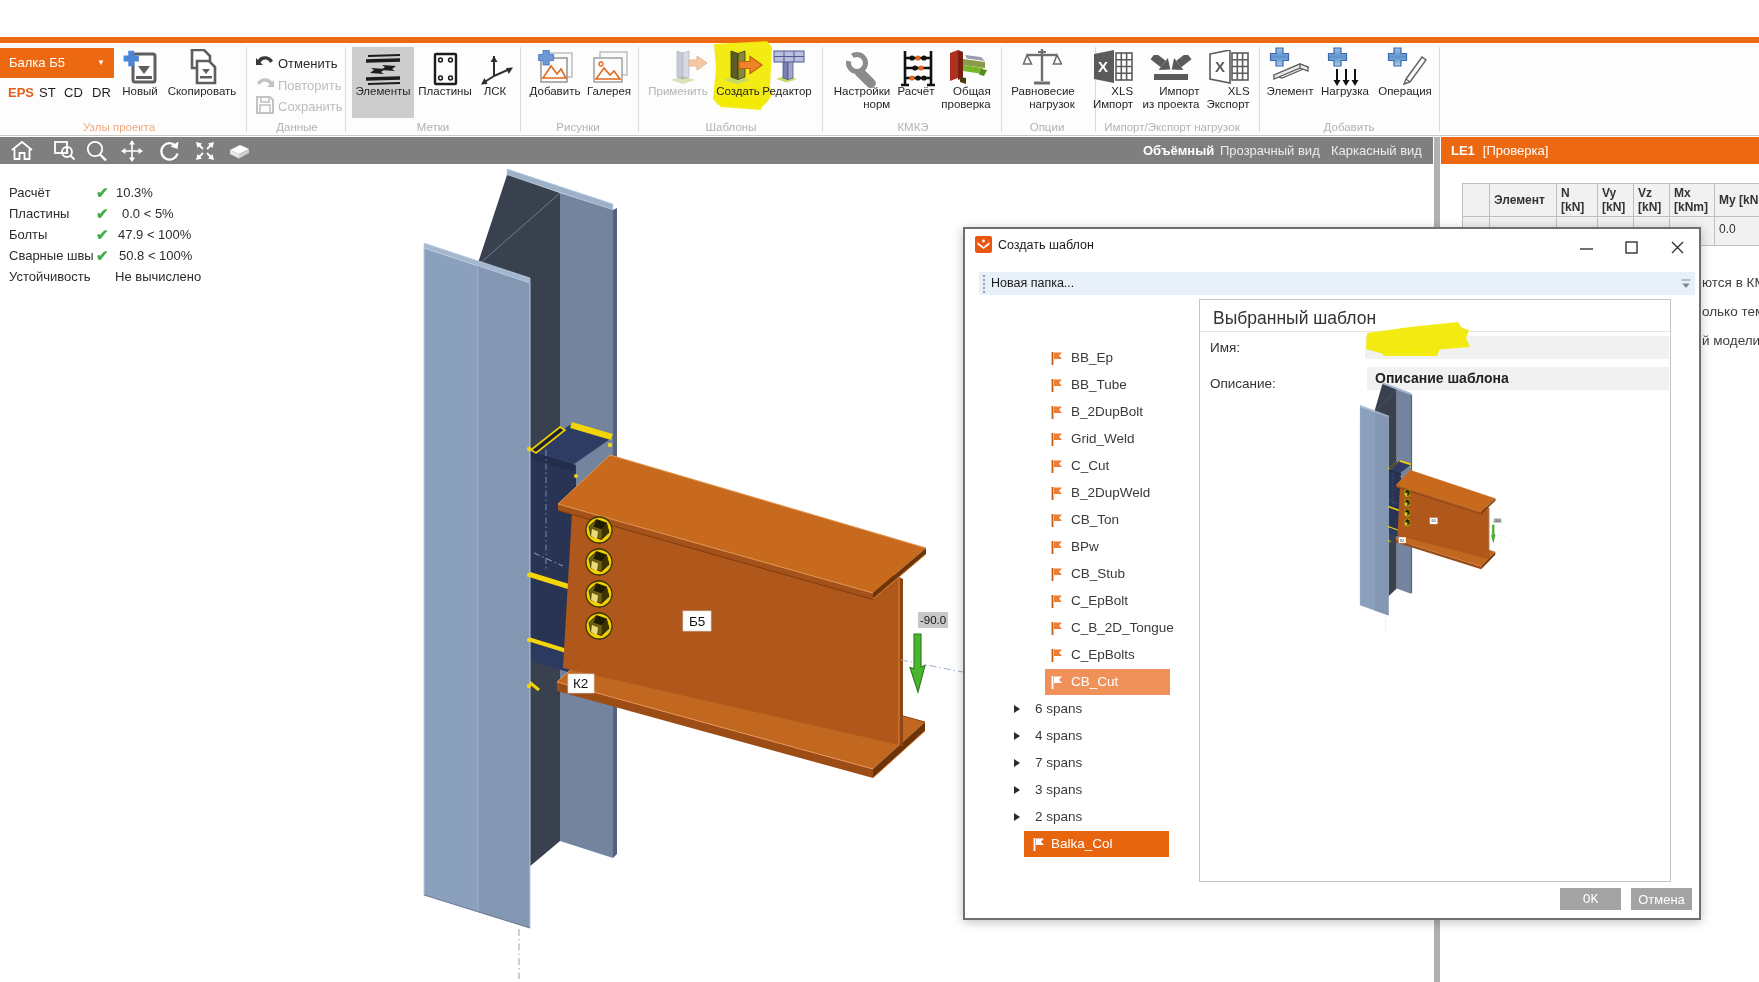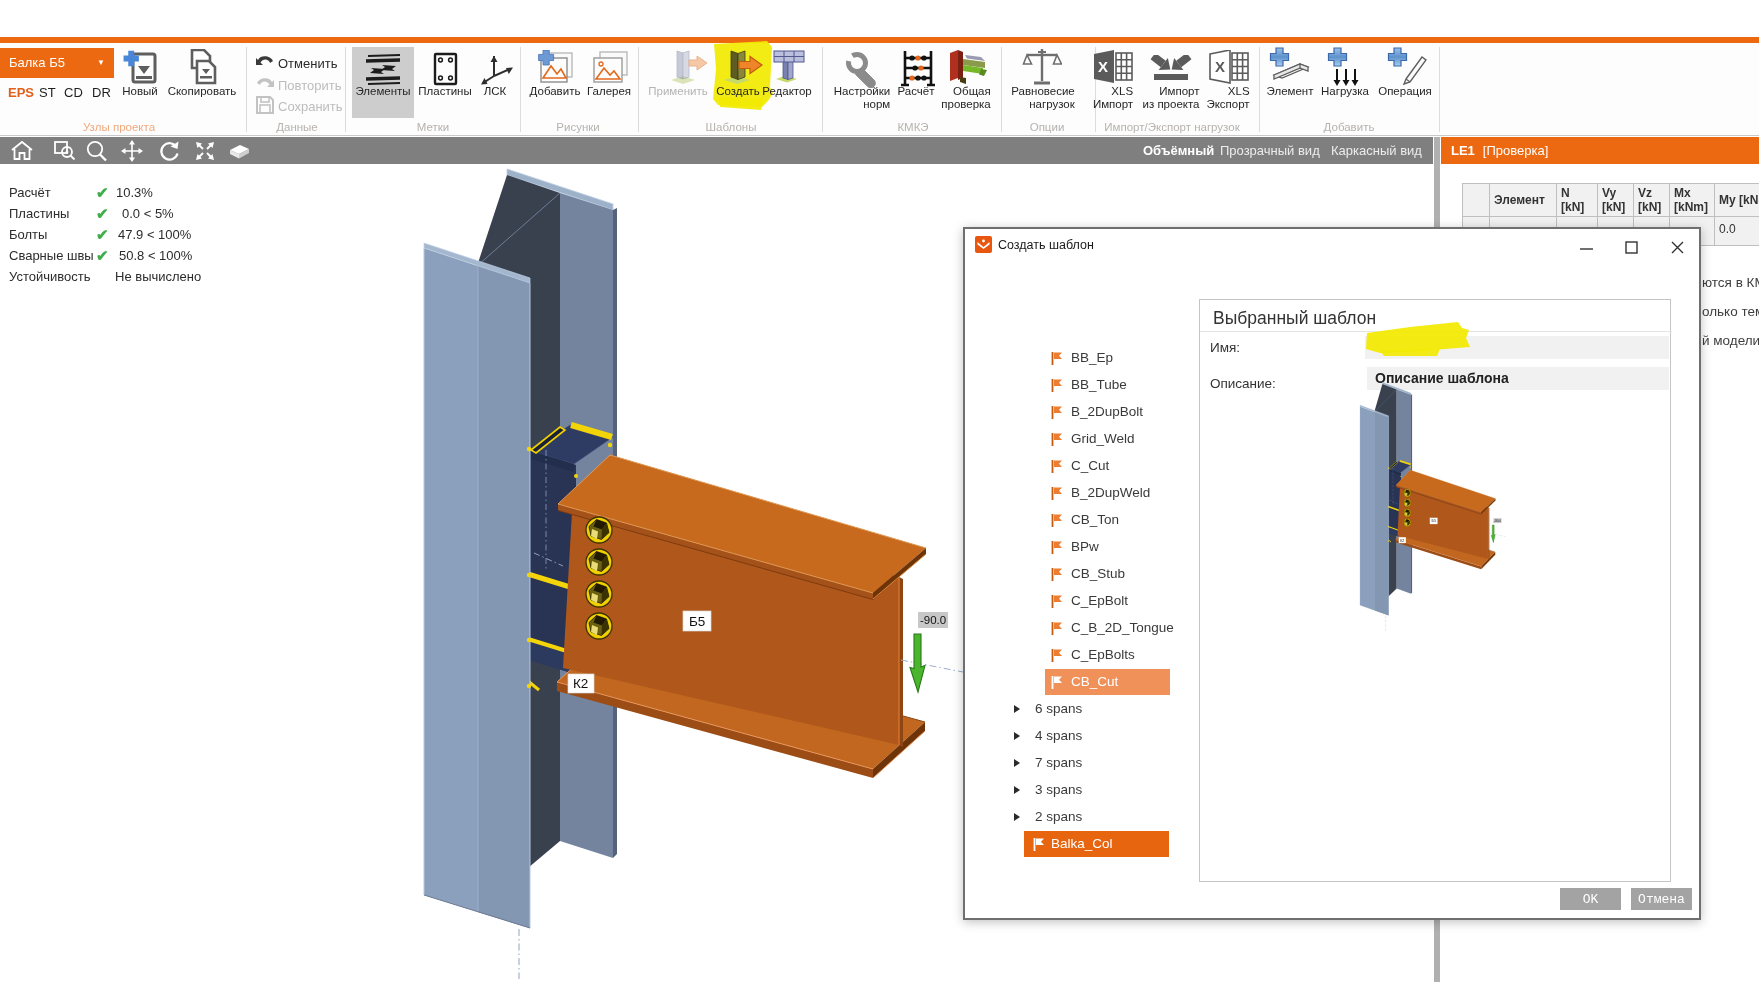--- a/index.html
+++ b/index.html
@@ -467,32 +467,47 @@
       <rect width="17" height="17" rx="2" fill="#e8560f"></rect>
       <path d="M2.5,6 L8.5,11 L14.5,6 L14.5,8.5 L8.5,13 L2.5,8.5 Z" fill="#fff"></path>
       <circle cx="8.5" cy="5" r="1.4" fill="#fff"></circle>
     </svg>
     <div class="abs" style="left:33px;top:9px;font-size:12.5px;color:#1a1a1a">Создать шаблон</div>
     <svg class="abs" style="left:615px;top:12px" width="110" height="14" viewBox="0 0 110 14">
       <path d="M0,8 h13" stroke="#333" stroke-width="1.4"></path>
       <rect x="46" y="1" width="11" height="11" fill="none" stroke="#333" stroke-width="1.4"></rect>
       <path d="M92,1 l11,11 M103,1 l-11,11" stroke="#333" stroke-width="1.4"></path>
     </svg>
+    <div class="abs" style="left:14px;top:43px;width:716px;height:23px;background:#e8f1fa">
+      <svg class="abs" style="left:3px;top:2px" width="4" height="20">
+          <g fill="#9aa7b4">
+            <circle cx="2" cy="2" r="1.2"></circle>
+            <circle cx="2" cy="6" r="1.2"></circle>
+            <circle cx="2" cy="10" r="1.2"></circle>
+            <circle cx="2" cy="14" r="1.2"></circle>
+            <circle cx="2" cy="18" r="1.2"></circle>
+          </g>
+        </svg>
+      <div class="abs" style="left:12px;top:4px;font-size:12.5px;color:#1a1a1a">Новая папка...</div>
+      <svg class="abs" style="right:4px;top:6px" width="10" height="11">
+          <path d="M1,2 h8 M2.5,6 l2.5,3 2.5,-3 z" stroke="#7a8a99" stroke-width="1.2" fill="#7a8a99" stroke-linecap="round"></path>
+        </svg>
+    </div>
 
 
     <div class="dlgpanel" style="left:234px;top:70px;width:472px;height:583px">
       <div class="phead">Выбранный шаблон</div>
       <div class="abs" style="left:0;top:31px;width:472px;height:1px;background:#e4e4e4"></div>
       <div class="abs" style="left:10px;top:40px;font-size:13.5px;color:#333">Имя:</div>
       <div class="abs" style="left:165px;top:36px;width:304px;height:23px;background:#f1f1f1"></div>
       <div class="abs" style="left:10px;top:76px;font-size:13.5px;color:#333">Описание:</div>
       <div class="abs" style="left:167px;top:67px;width:302px;height:23px;background:#f1f1f1;font-size:14px;font-weight:bold;color:#222;line-height:23px;padding-left:8px">Описание шаблона</div>
     </div>
     <button class="abs" style="left:595px;top:659px;width:61px;height:22px;background:#a3a3a3;color:#fff;border:none;font-size:13px;font-family:Liberation Mono, monospace">OK</button>
-    <button class="abs" style="left:666px;top:659px;width:61px;height:22px;background:#a3a3a3;color:#fff;border:none;font-size:13px;font-family:Liberation Mono, monospace">Отмена</button>
+    <button class="abs" style="left:666px;top:659px;width:61px;height:22px;background:#a3a3a3;color:#fff;border:none;font-size:13px;font-family:Liberation Sans, sans-serif">Отмена</button>
     <div id="dlglist">
     <svg class="abs" style="left:85px;top:122px" width="14" height="15" viewBox="0 0 14 15">
           <path d="M2.5,14 V1" stroke="#c55a11" stroke-width="1.8" fill="none"></path>
           <path d="M4,1.5 h8 l-3,3.25 3,3.25 h-8 z" fill="#ed7d31"></path>
         </svg>
     <div class="litem" style="left:106px;top:121px">BB_Ep</div>
     <svg class="abs" style="left:85px;top:149px" width="14" height="15" viewBox="0 0 14 15">
           <path d="M2.5,14 V1" stroke="#c55a11" stroke-width="1.8" fill="none"></path>
           <path d="M4,1.5 h8 l-3,3.25 3,3.25 h-8 z" fill="#ed7d31"></path>
         </svg>

